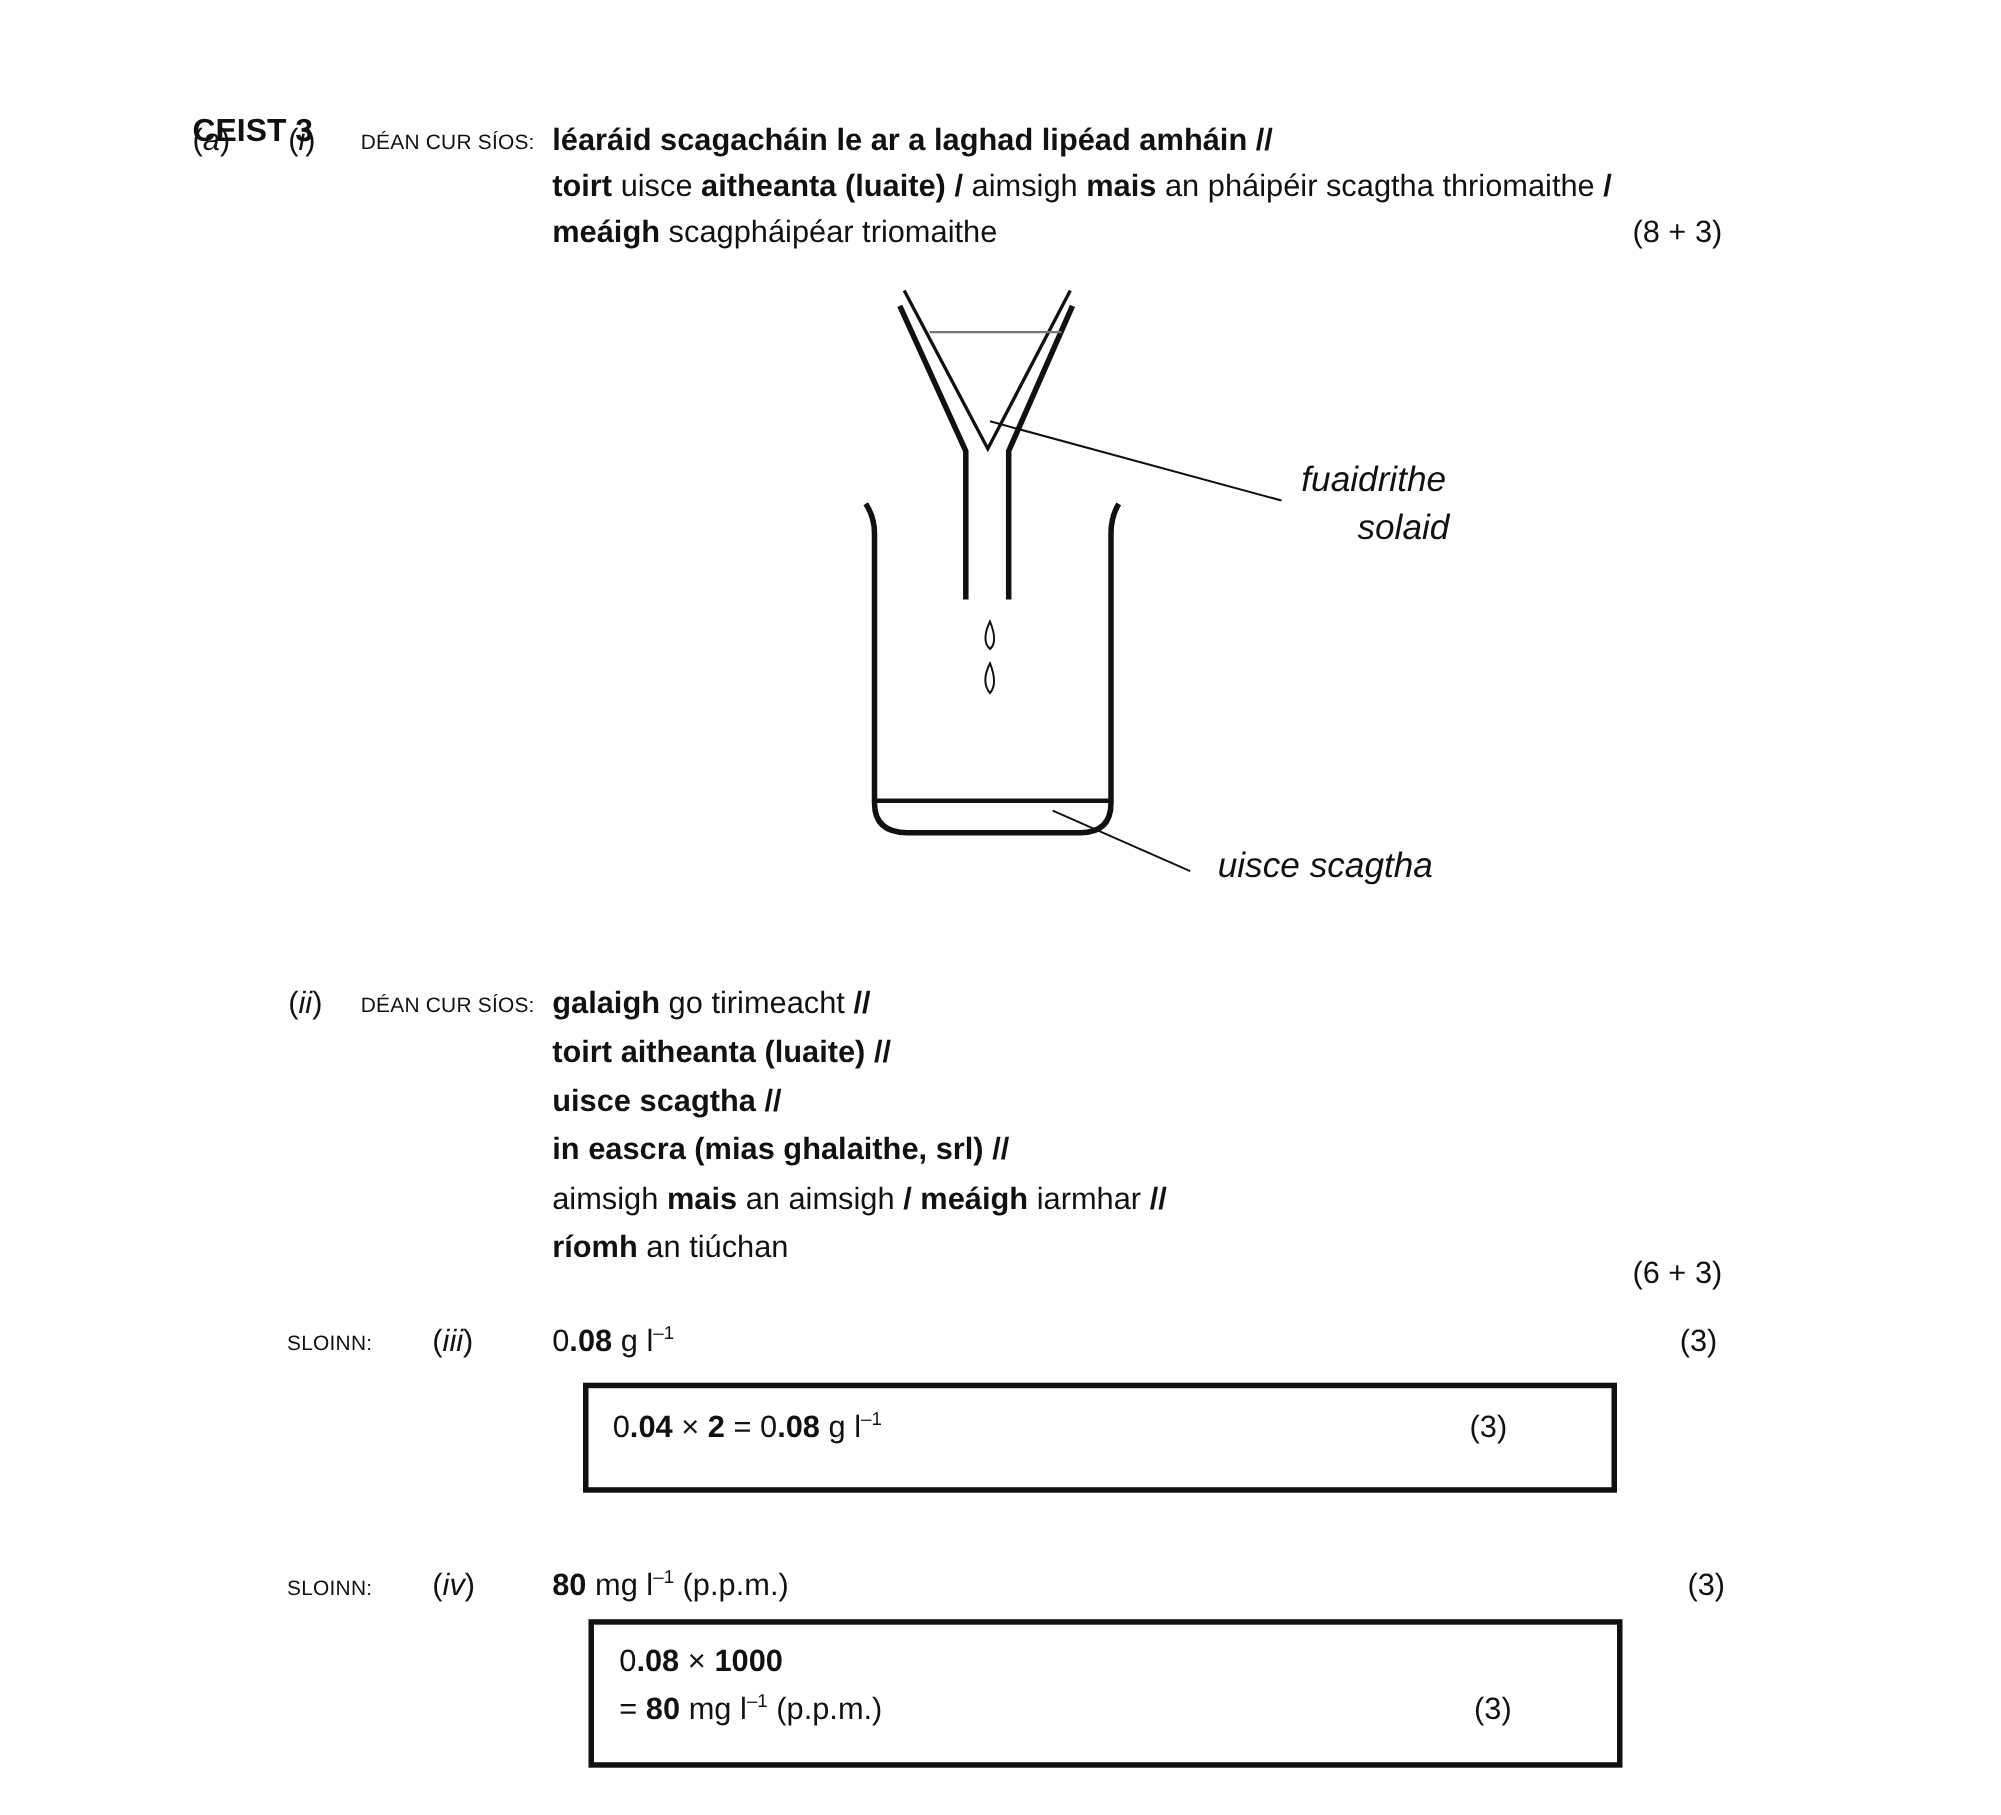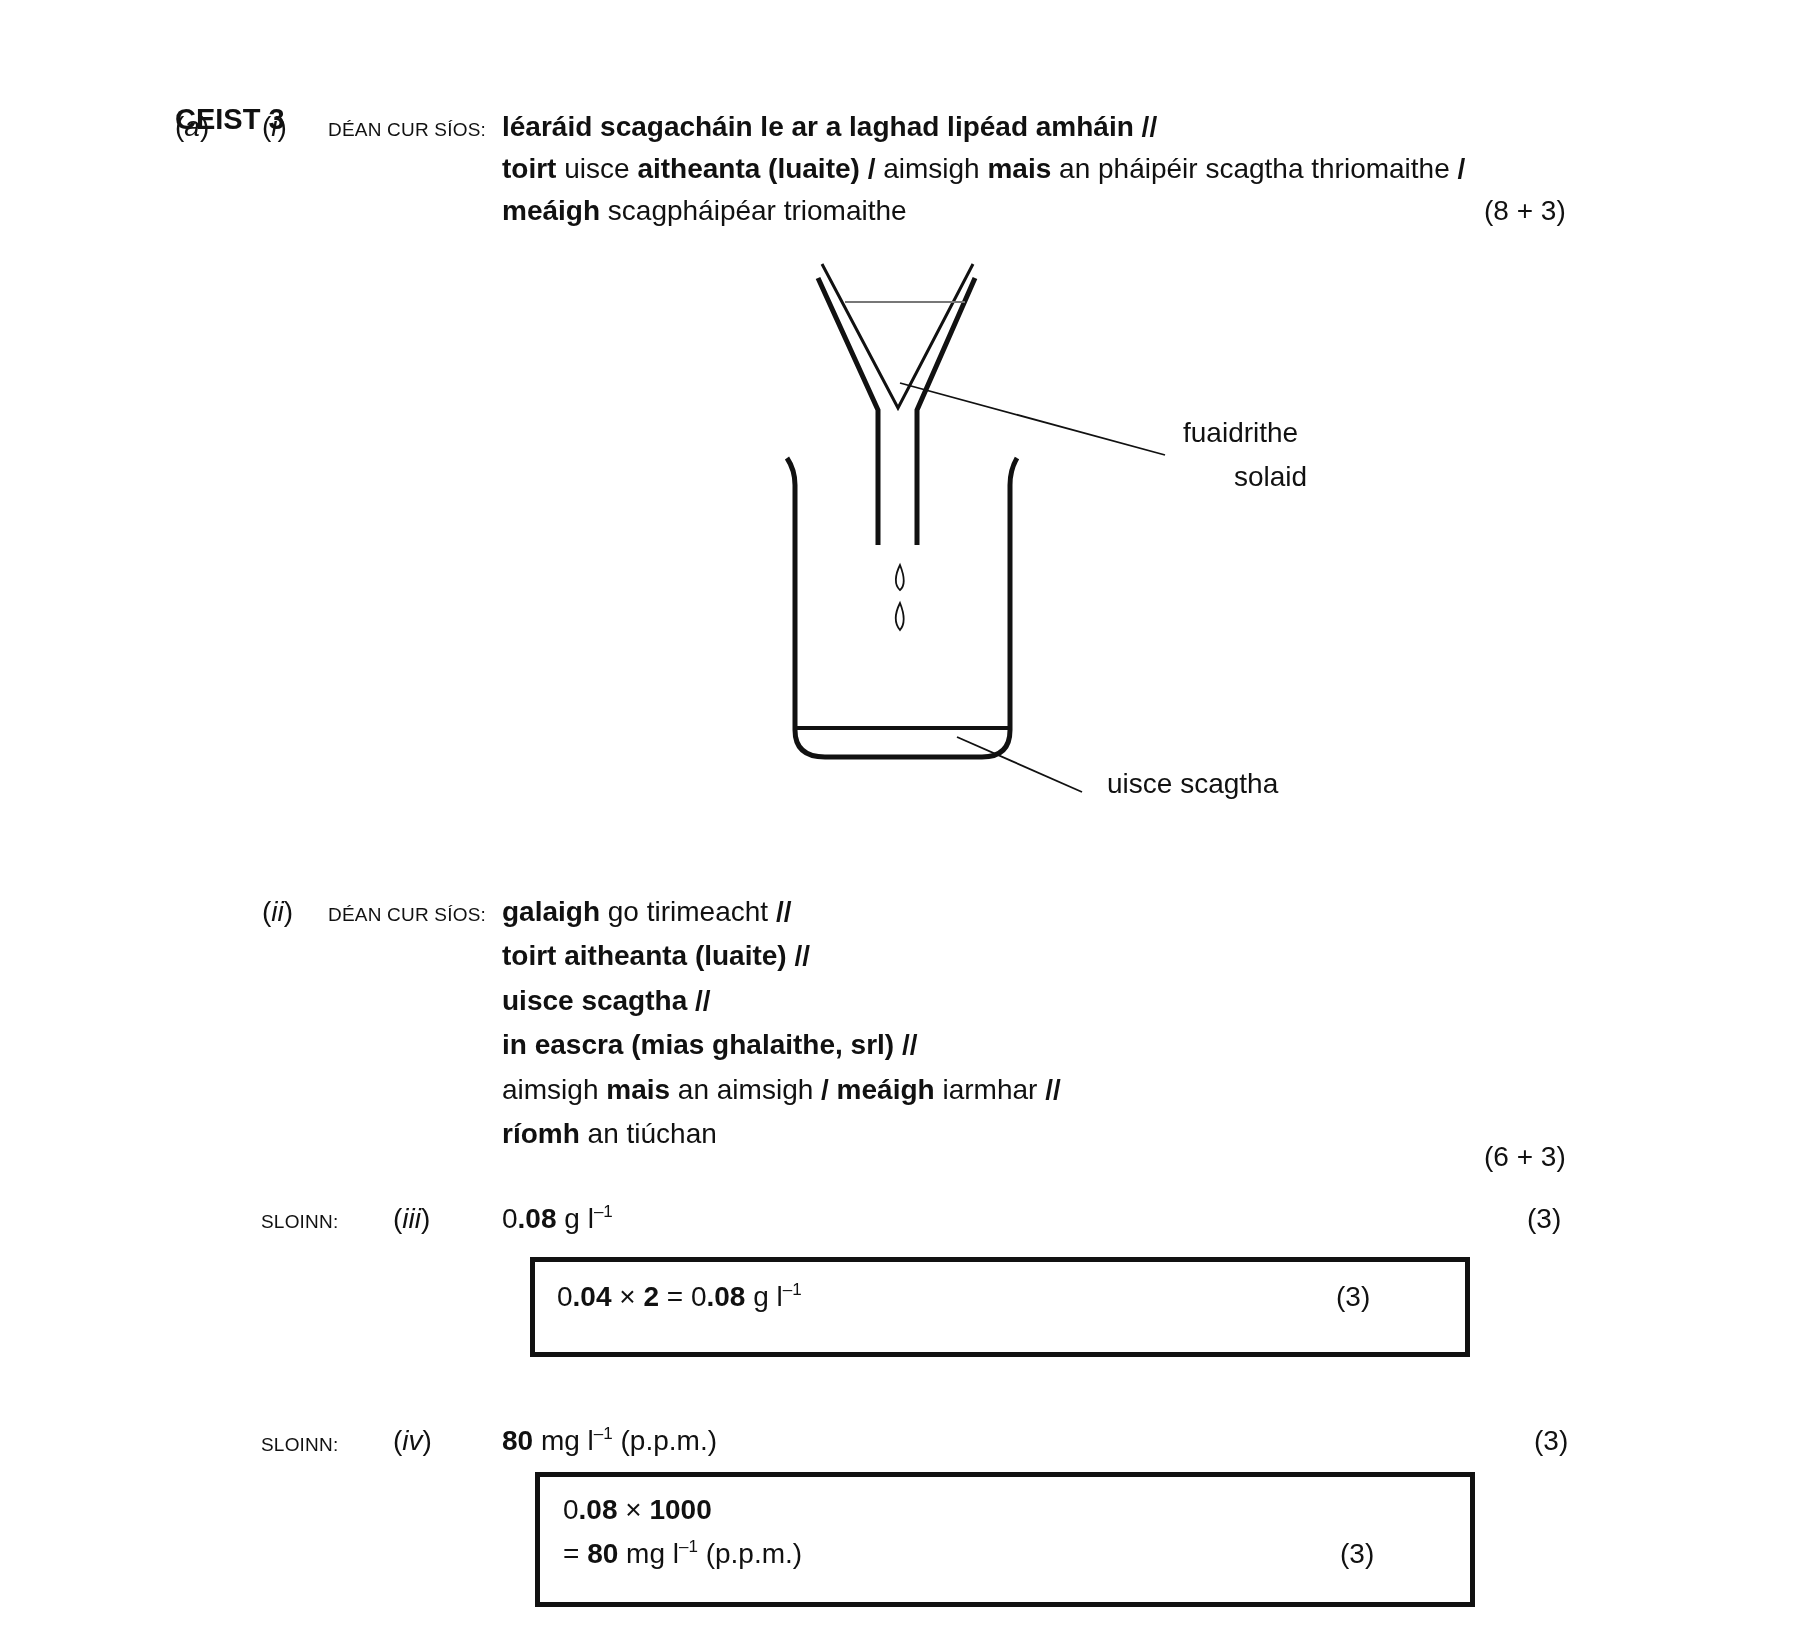--- a/index.html
+++ b/index.html
@@ -6,21 +6,21 @@
   body { width: 1819px; height: 1650px; position: relative; overflow: hidden;
          font-family: "Liberation Sans", "DejaVu Sans", sans-serif; color: #111; }
   .t { position: absolute; white-space: nowrap; font-size: 28px; line-height: 1; }
   .b { font-weight: bold; margin-top: 33px; }
   .i { font-style: italic; }
   .sc { font-size: 19px; letter-spacing: 0.2px; }
   .title { font-size: 29px; font-weight: bold; margin-top: 37px; }
   sup { font-size: 17px; vertical-align: 11px; line-height: 0; }
   .box { position: absolute; border: 5px solid #111; box-sizing: border-box; }
   svg.diagram { position: absolute; left: 0; top: 0; }
-  .lbl { position: absolute; white-space: nowrap; font-size: 28px; line-height: 1; }
+  .lbl { position: absolute; white-space: nowrap; font-size: 32px; line-height: 1; font-style: italic; }
 </style>
 </head>
 <body>
 
 <div class="t title" style="left:175px; top:68px;">CEIST 3</div>
 
 <div class="t" style="left:175px; top:113px;">(<span class="i">a</span>)</div>
 <div class="t" style="left:262px; top:113px;">(<span class="i">i</span>)</div>
 <div class="t sc" style="left:328px; top:120px;">DÉAN CUR SÍOS:</div>
 

